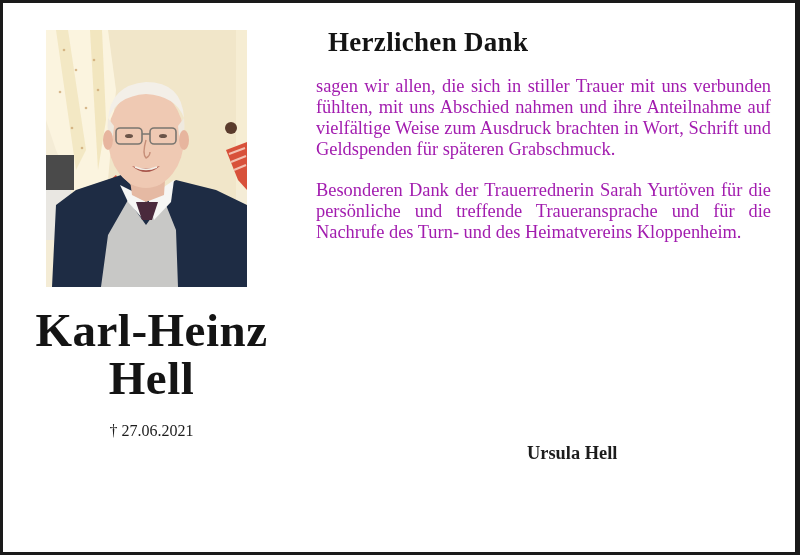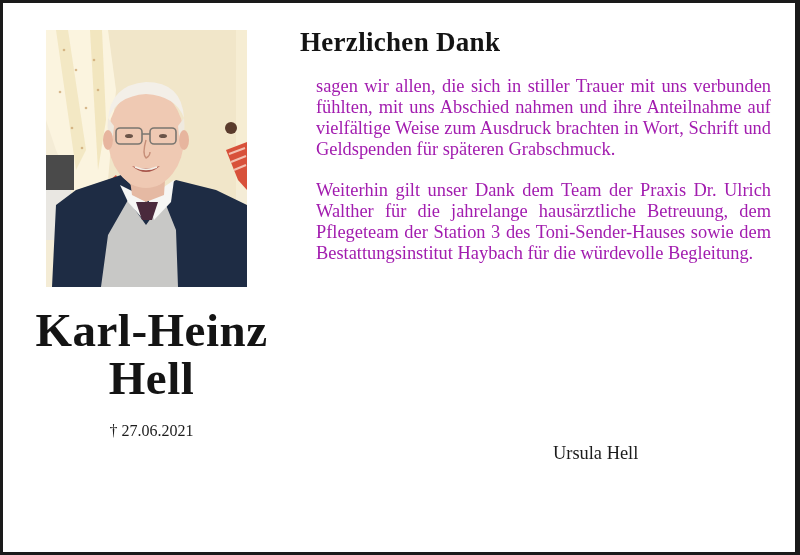--- a/index.html
+++ b/index.html
@@ -36,34 +36,34 @@
       left: 0; width: 297px; top: 418px; text-align: center;
       font-size: 16px; line-height: 20px; color: #1c1c1c;
     }
     .place {
       left: 26px; top: 506px; font-size: 19px; line-height: 20px;
       white-space: nowrap; color: #1c1c1c;
     }
 
     
     .heading {
-      left: 297px; top: 24px; font-weight: bold; font-size: 27px;
+      left: 325px; top: 24px; font-weight: bold; font-size: 27px;
       line-height: 30px; color: #141414; letter-spacing: 0.3px;
     }
     .body {
       left: 313px; top: 73px; width: 455px;
       font-size: 18.4px; line-height: 21px;
       text-align: justify; color: #a21caf;
     }
     .body p { margin: 0 0 20px 0; text-align: justify; text-align-last: left; }
     .sig {
       left: 524px; top: 440px; font-size: 18.4px; line-height: 21px;
       color: #1c1c1c; white-space: nowrap;
     }
-    .sig-name { font-weight: normal; margin-left: 26px; }
+    .sig-name { font-weight: bold; }
   </style>
 </head>
 <body>
 
 <div class="frame">
 
   <div class="abs photo" title="Portrait of an elderly man with white hair, glasses, dark navy jacket, grey sweater, white shirt and patterned tie">
     <svg width="201" height="257" viewBox="0 0 201 257" xmlns="http://www.w3.org/2000/svg">
 
       <rect x="0" y="0" width="201" height="257" fill="#f4ecd6"></rect>
@@ -130,20 +130,20 @@
   </div>
 
   <div class="abs name name2">Hell</div>
   <div class="abs name name1">Karl-Heinz</div>
   <div class="abs death">† 27.06.2021</div>
 
   <div class="abs heading">Herzlichen Dank</div>
 
   <div class="abs body">
     <p>sagen wir allen, die sich in stiller Trauer mit uns verbunden fühlten, mit uns Abschied nahmen und ihre Anteilnahme auf vielfältige Weise zum Ausdruck brachten in Wort, Schrift und Geldspenden für späteren Grabschmuck.</p>
-    <p>Weiterhin gilt unser Dank dem Team der Praxis Dr. Ulrich Walther für die jahrelange hausärztliche Betreuung, dem Pflegeteam der Station 3 des Toni-Sender-Hauses sowie dem Bestattungsinstitut Haybach für die würdevolle Begleitung.</p>
+    <p>Besonderen Dank der Trauerrednerin Sarah Yurtöven für die persönliche und treffende Traueransprache und für die Nachrufe des Turn- und des Heimatvereins Kloppenheim.</p>
   </div>
 
   <div class="abs sig">
     <div class="sig-name">Ursula Hell</div>
   </div>
 
 </div>
 
 </body></html>

